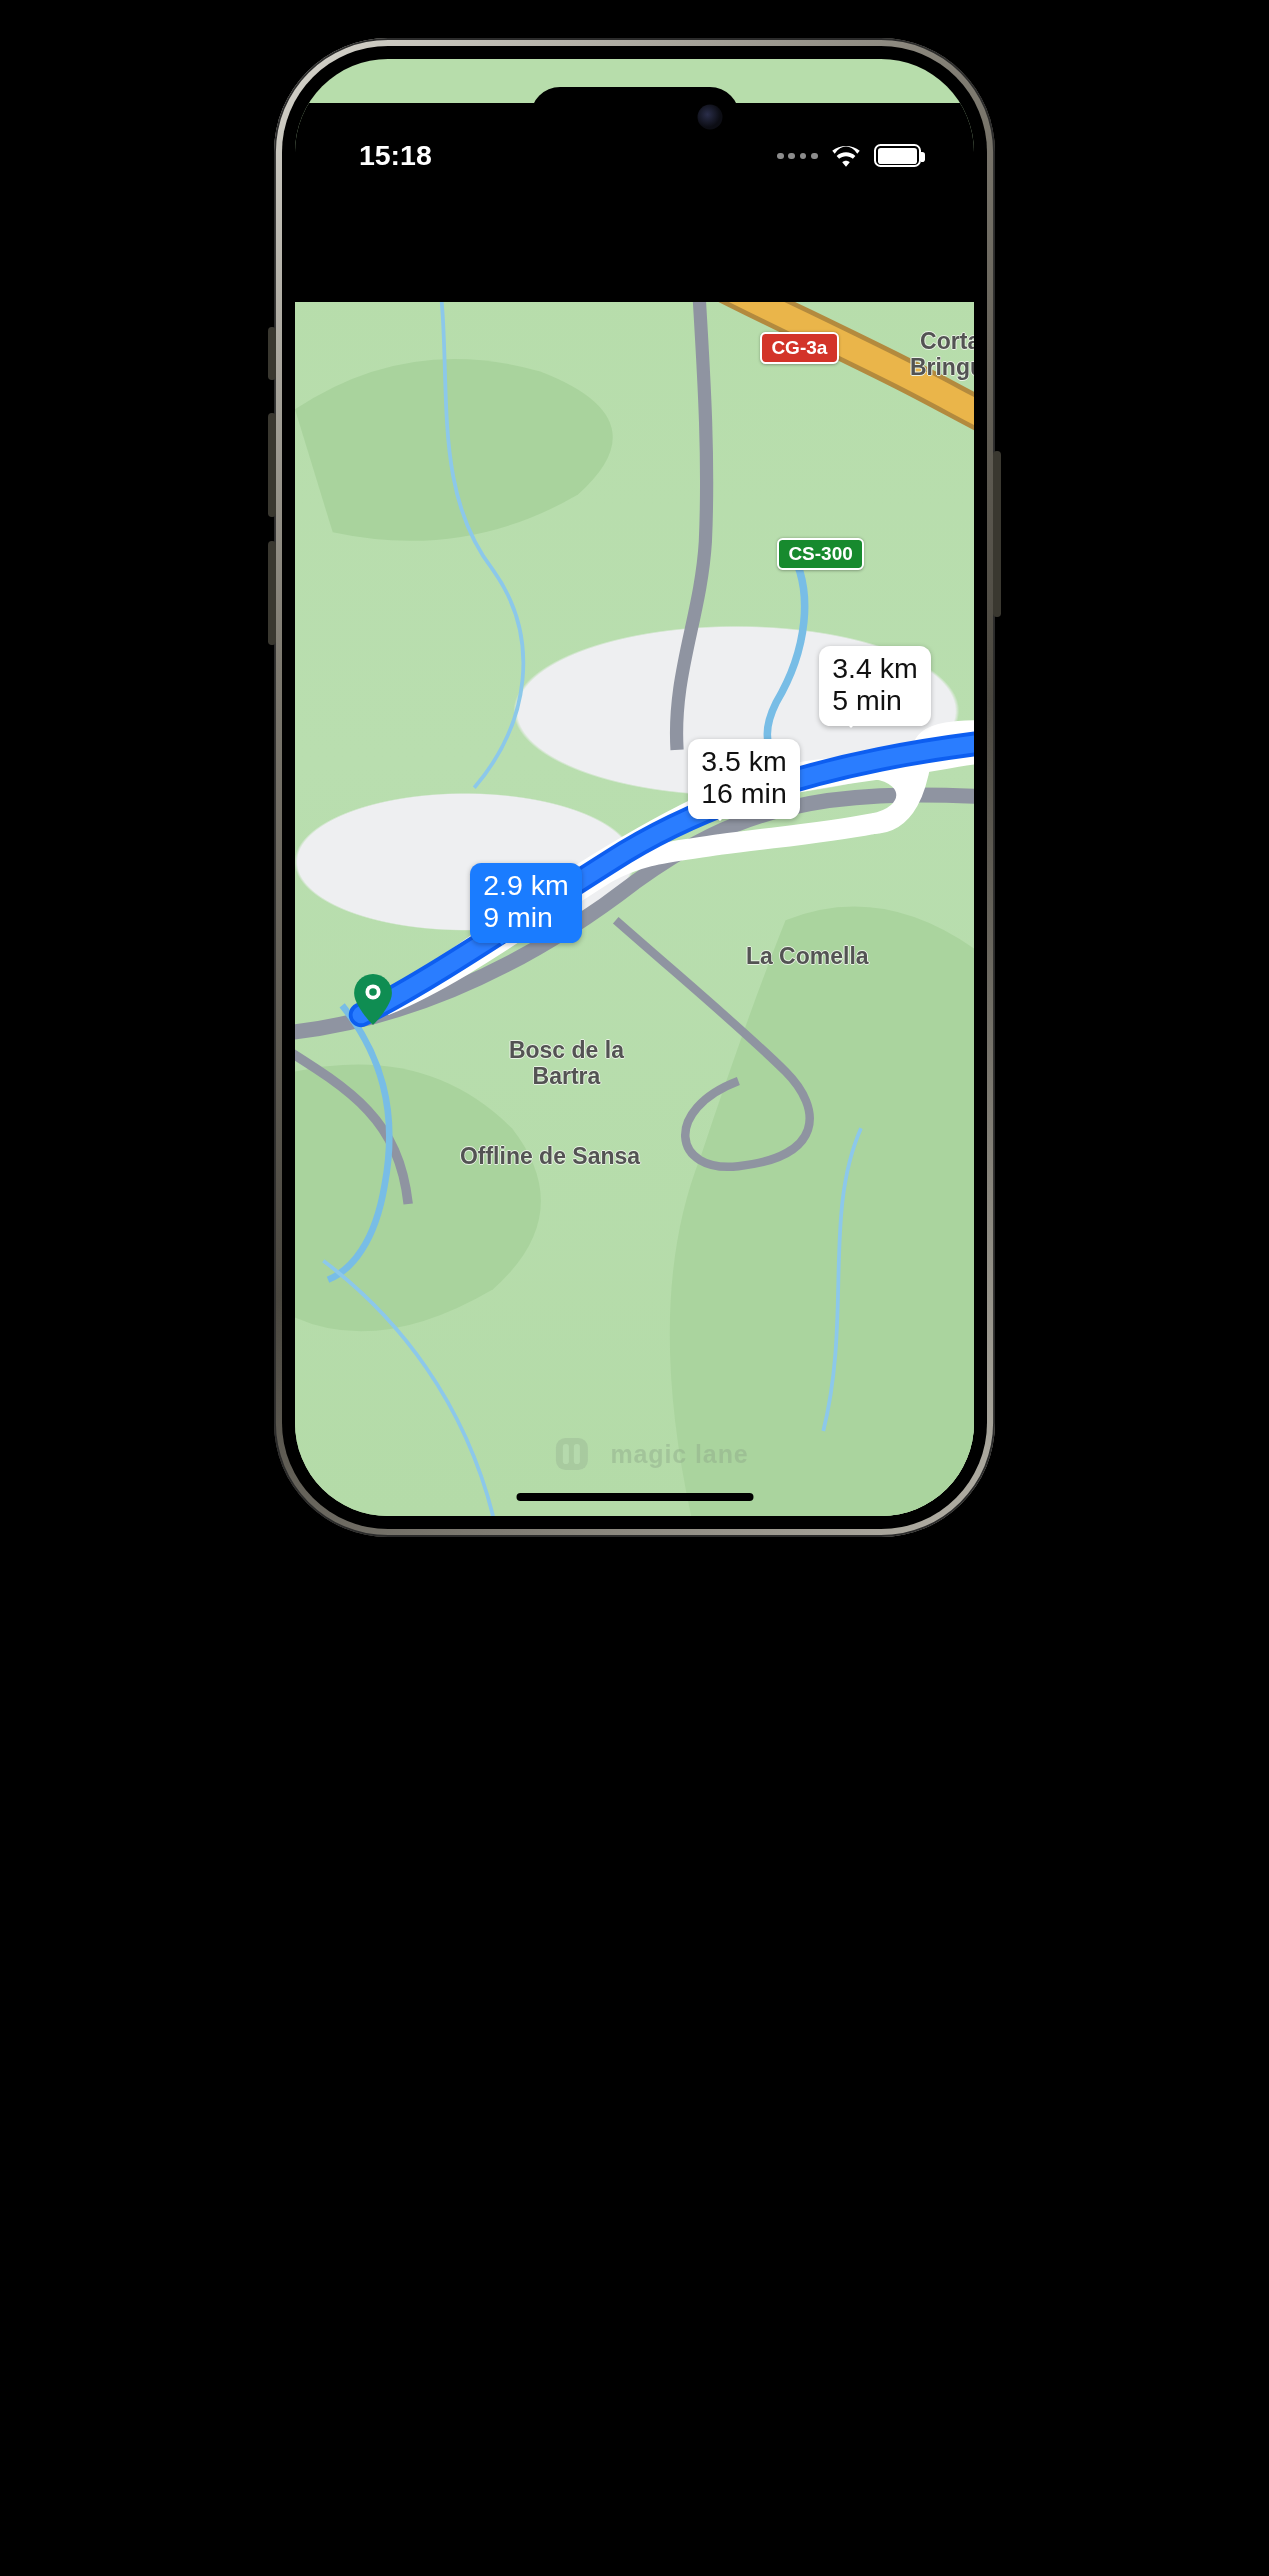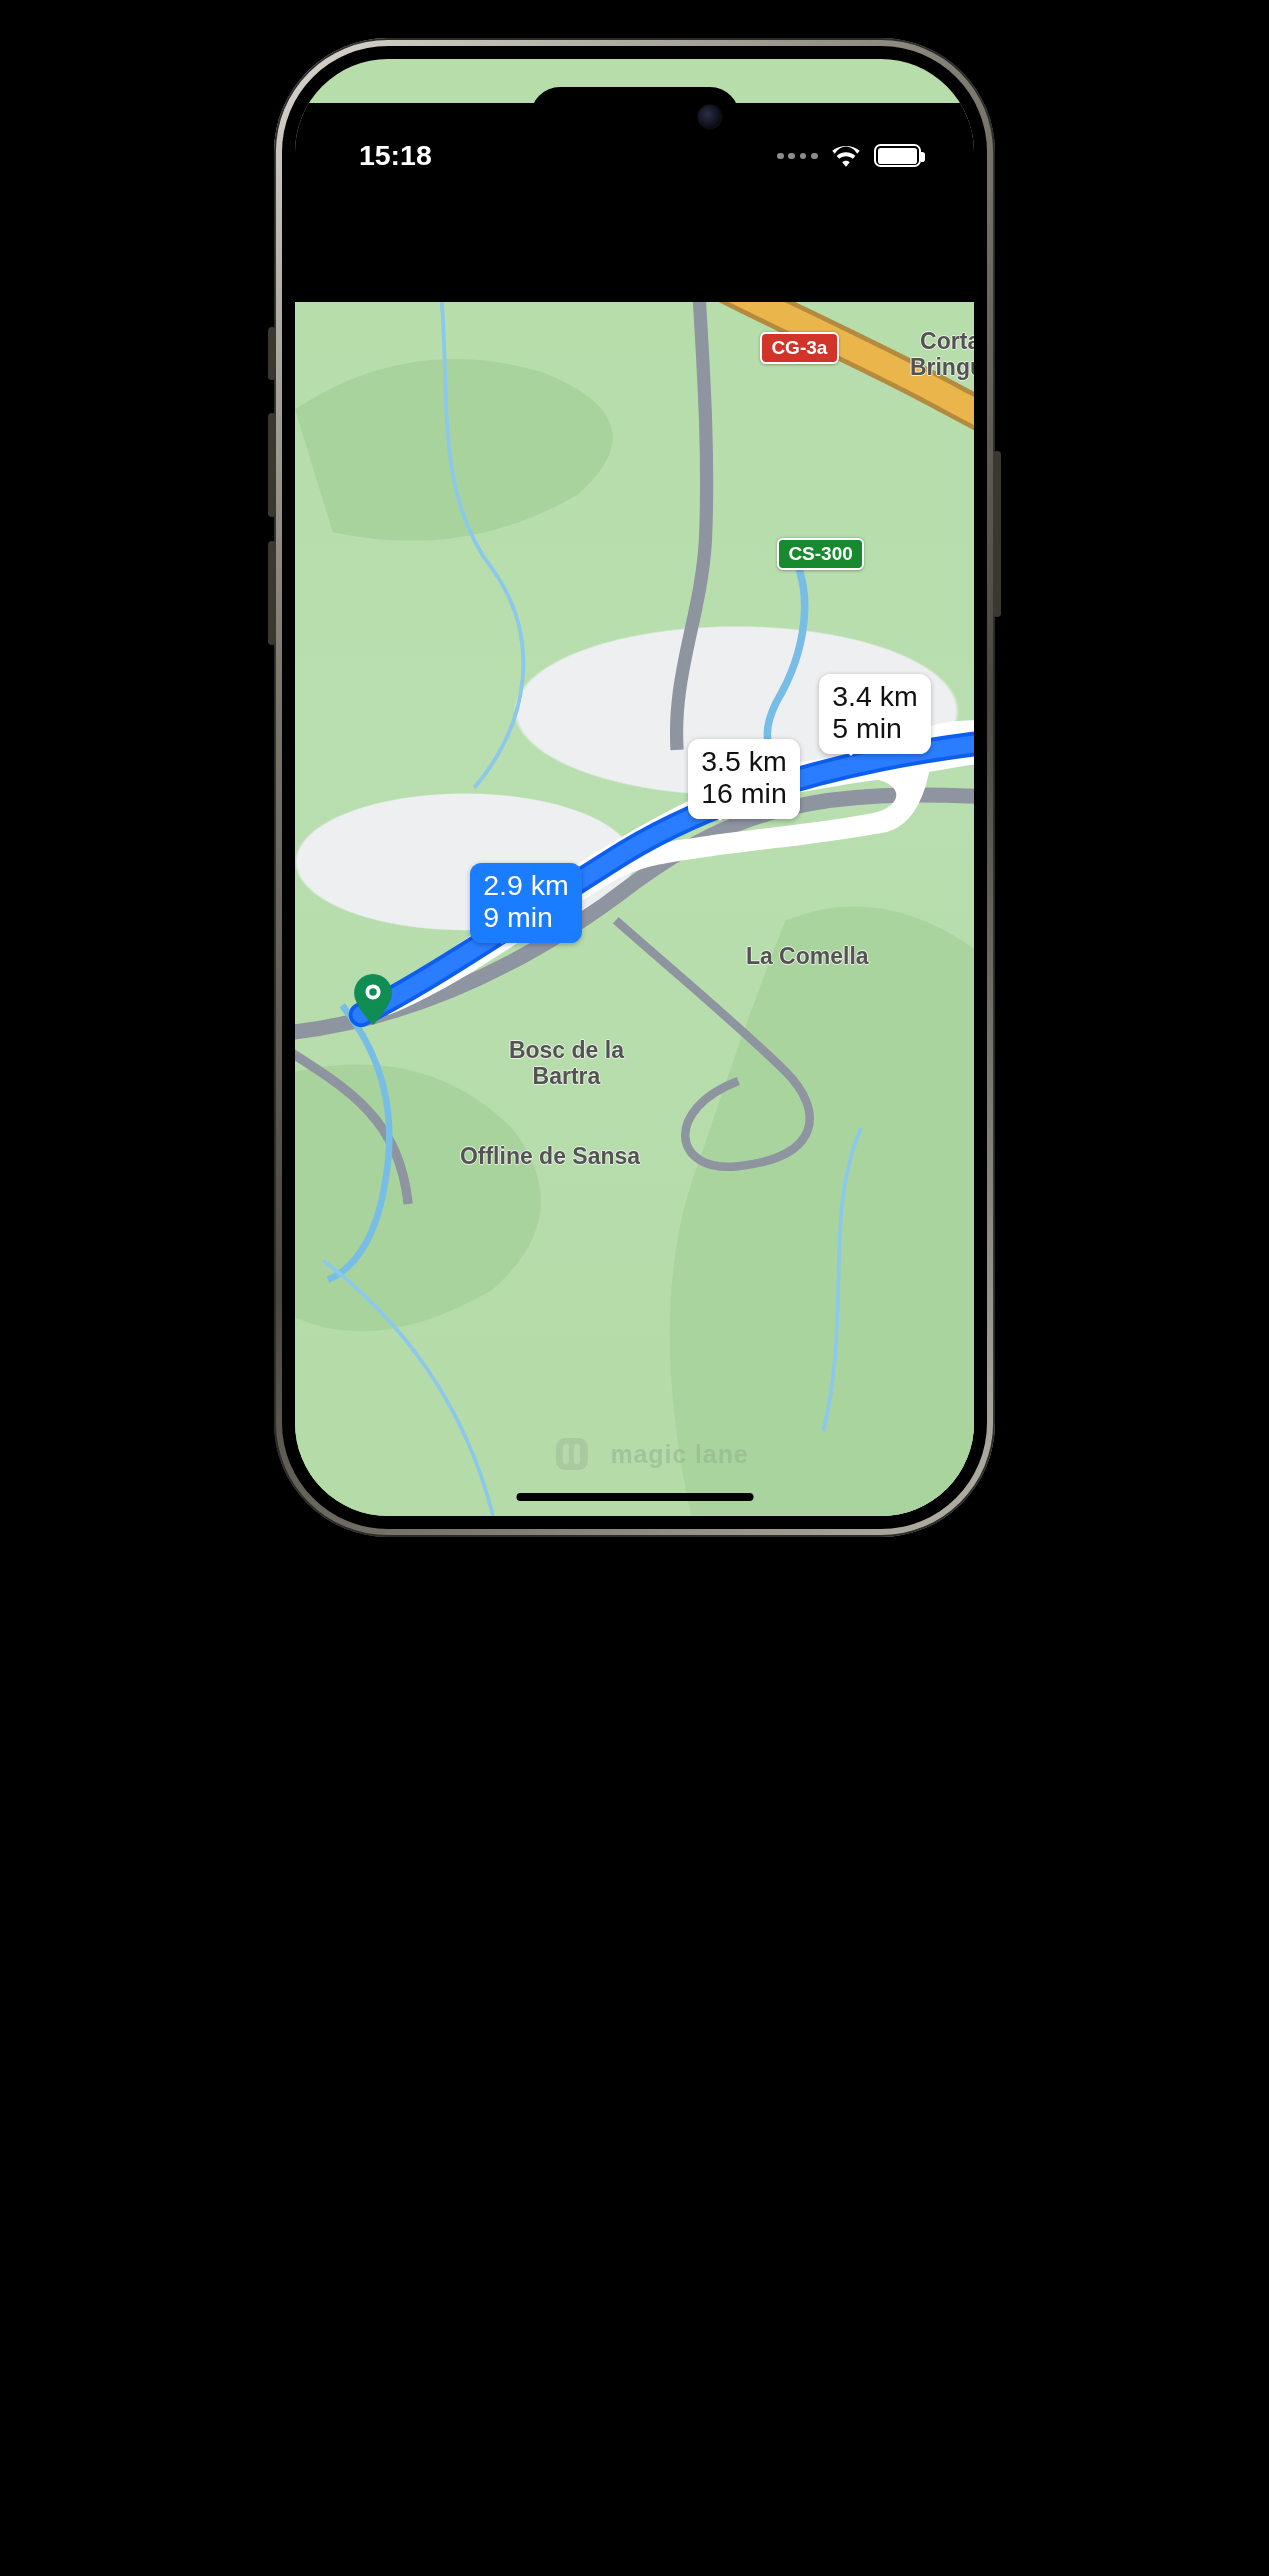--- a/index.html
+++ b/index.html
@@ -320,21 +320,21 @@
         </svg>
 
         <span class="shield red" style="left:465px; top:74px;">CG-3a</span>
         <span class="shield green" style="left:482px; top:280px;">CS-300</span>
 
         <span class="place" style="left:615px; top:70px;">Cortal<br>Bringué</span>
         <span class="place" style="left:451px; top:685px;">La Comella</span>
         <span class="place" style="left:214px; top:779px; text-align:center;">Bosc de la<br>Bartra</span>
         <span class="place" style="left:165px; top:885px;">Offline de Sansa</span>
 
-        <div class="route-bubble white" style="left:524px; top:416px;">
+        <div class="route-bubble white" style="left:524px; top:388px;">
           <span class="dist">3.4 km</span>
           <span class="time">5 min</span>
         </div>
         <div class="route-bubble white" style="left:393px; top:481px;">
           <span class="dist">3.5 km</span>
           <span class="time">16 min</span>
         </div>
         <div class="route-bubble selected" style="left:175px; top:605px;">
           <span class="dist">2.9 km</span>
           <span class="time">9 min</span>

